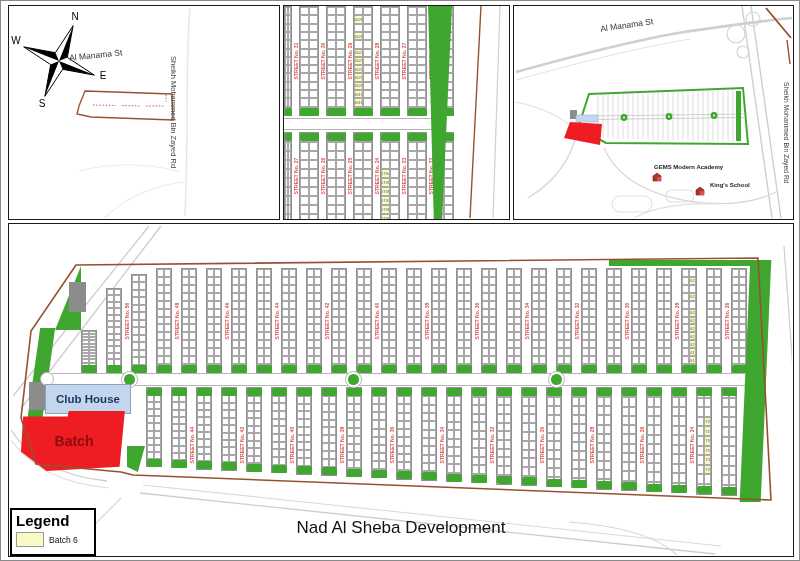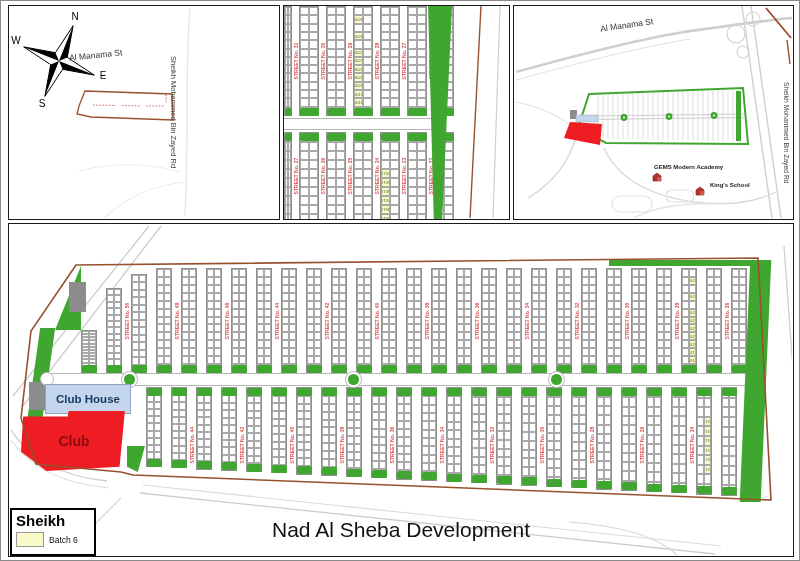--- a/index.html
+++ b/index.html
@@ -34,21 +34,21 @@
   .roundabout{position:absolute;width:17px;height:17px;border-radius:50%;background:#fff;border:1.2px solid #b5b5b5;box-sizing:border-box;z-index:5;}
   .roundabout::after{content:"";position:absolute;left:2px;top:2px;width:10.5px;height:10.5px;border-radius:50%;background:var(--green);}
   .culdesac{position:absolute;width:14px;height:14px;border-radius:50%;background:#fff;border:1.2px solid #b5b5b5;box-sizing:border-box;z-index:4;}
   .greenpatch{position:absolute;background:var(--green);z-index:1;}
   .graypatch{position:absolute;background:#8c8c8c;z-index:2;}
   #club-house{display:flex;align-items:center;justify-content:center;background:var(--club-blue);
         border:0.8px solid #8fa3c0;z-index:6;font-weight:bold;font-size:11.5px;color:#17375e;}
   #mall{display:flex;align-items:center;justify-content:center;background:var(--mall-red);z-index:6;
         clip-path:polygon(2% 9%,44% 9%,45% 0,98% 0,93% 93%,24% 100%,0 68%);
         font-weight:bold;font-size:14px;color:var(--mall-text);}
-  #main-title{position:absolute;left:0;right:0;top:294px;text-align:center;font-size:21px;color:#111;z-index:8;}
+  #main-title{position:absolute;left:0;right:0;top:294px;text-align:center;font-size:17px;color:#111;z-index:8;}
   #legend{position:absolute;left:1px;top:284px;width:86px;height:48px;background:#fff;border:2px solid #000;
         box-sizing:border-box;z-index:10;padding:2px 4px;}
   #legend .ltitle{font-size:15px;font-weight:bold;color:#000;}
   #legend .lrow{display:flex;align-items:center;margin-top:3px;}
   #legend .swatch{width:26px;height:13px;background:var(--batch-yellow);border:0.8px solid #999;margin-right:5px;}
   #legend .lname{font-size:8.5px;color:#111;}
 
   
   .maplabel{position:absolute;color:#333;white-space:nowrap;}
   .vlabel{position:absolute;writing-mode:vertical-rl;color:#444;white-space:nowrap;}
@@ -2312,29 +2312,29 @@
           </div>
           <div class="cap top"></div>
           <div class="cap bottom"></div>
         </div>
       </div>
 
     <div class="abs" id="club-house" style="left:36px;top:160px;width:84px;height:28px;">
         <span>Club House</span>
       </div>
     <div class="abs" id="mall" style="left: 12px; top: 187px; width: 106px; height: 60px; background: rgb(238, 28, 35);">
-        <span>Club</span>
+        <span>Batch</span>
       </div>
 
     <svg class="abs" style="left:0;top:0;z-index:7;pointer-events:none;" width="783" height="331" viewBox="0 0 783 331">
       <path d="M 67,41 L 22,107 L 12,194 L 27,240 L 112,248 L 124,251 L 762,276 L 749,34 Z" fill="none" stroke="#96522E" stroke-width="1.6"></path>
     </svg>
 
     <div id="main-title">Nad Al Sheba Development</div>
     <div id="legend">
-      <div class="ltitle">Sheikh</div>
+      <div class="ltitle">Legend</div>
       <div class="lrow">
         <div class="swatch"></div>
         <div class="lname">Batch 6</div>
       </div>
     </div>
   </div>
 </div>
 
 </body></html>

